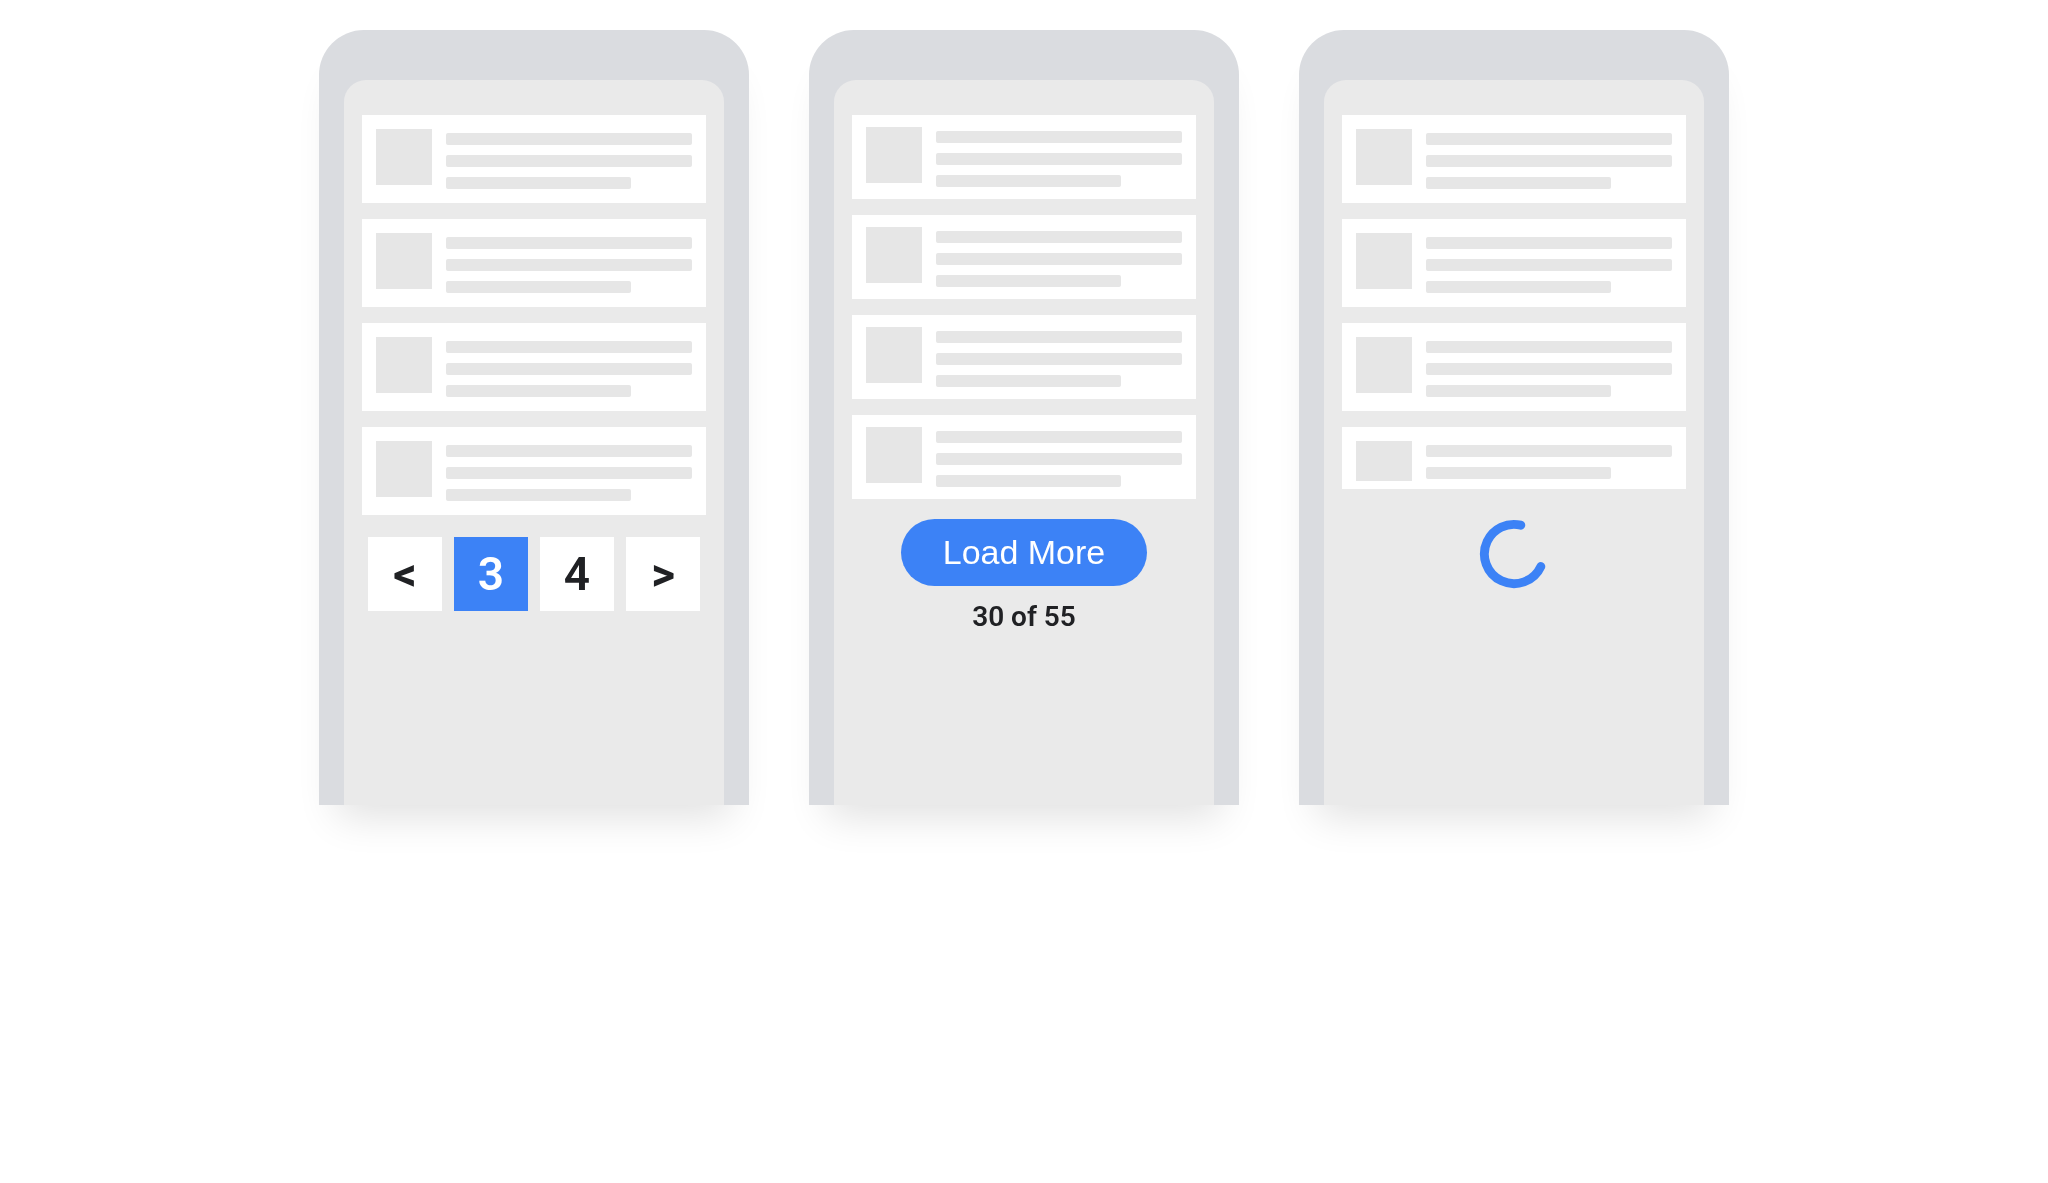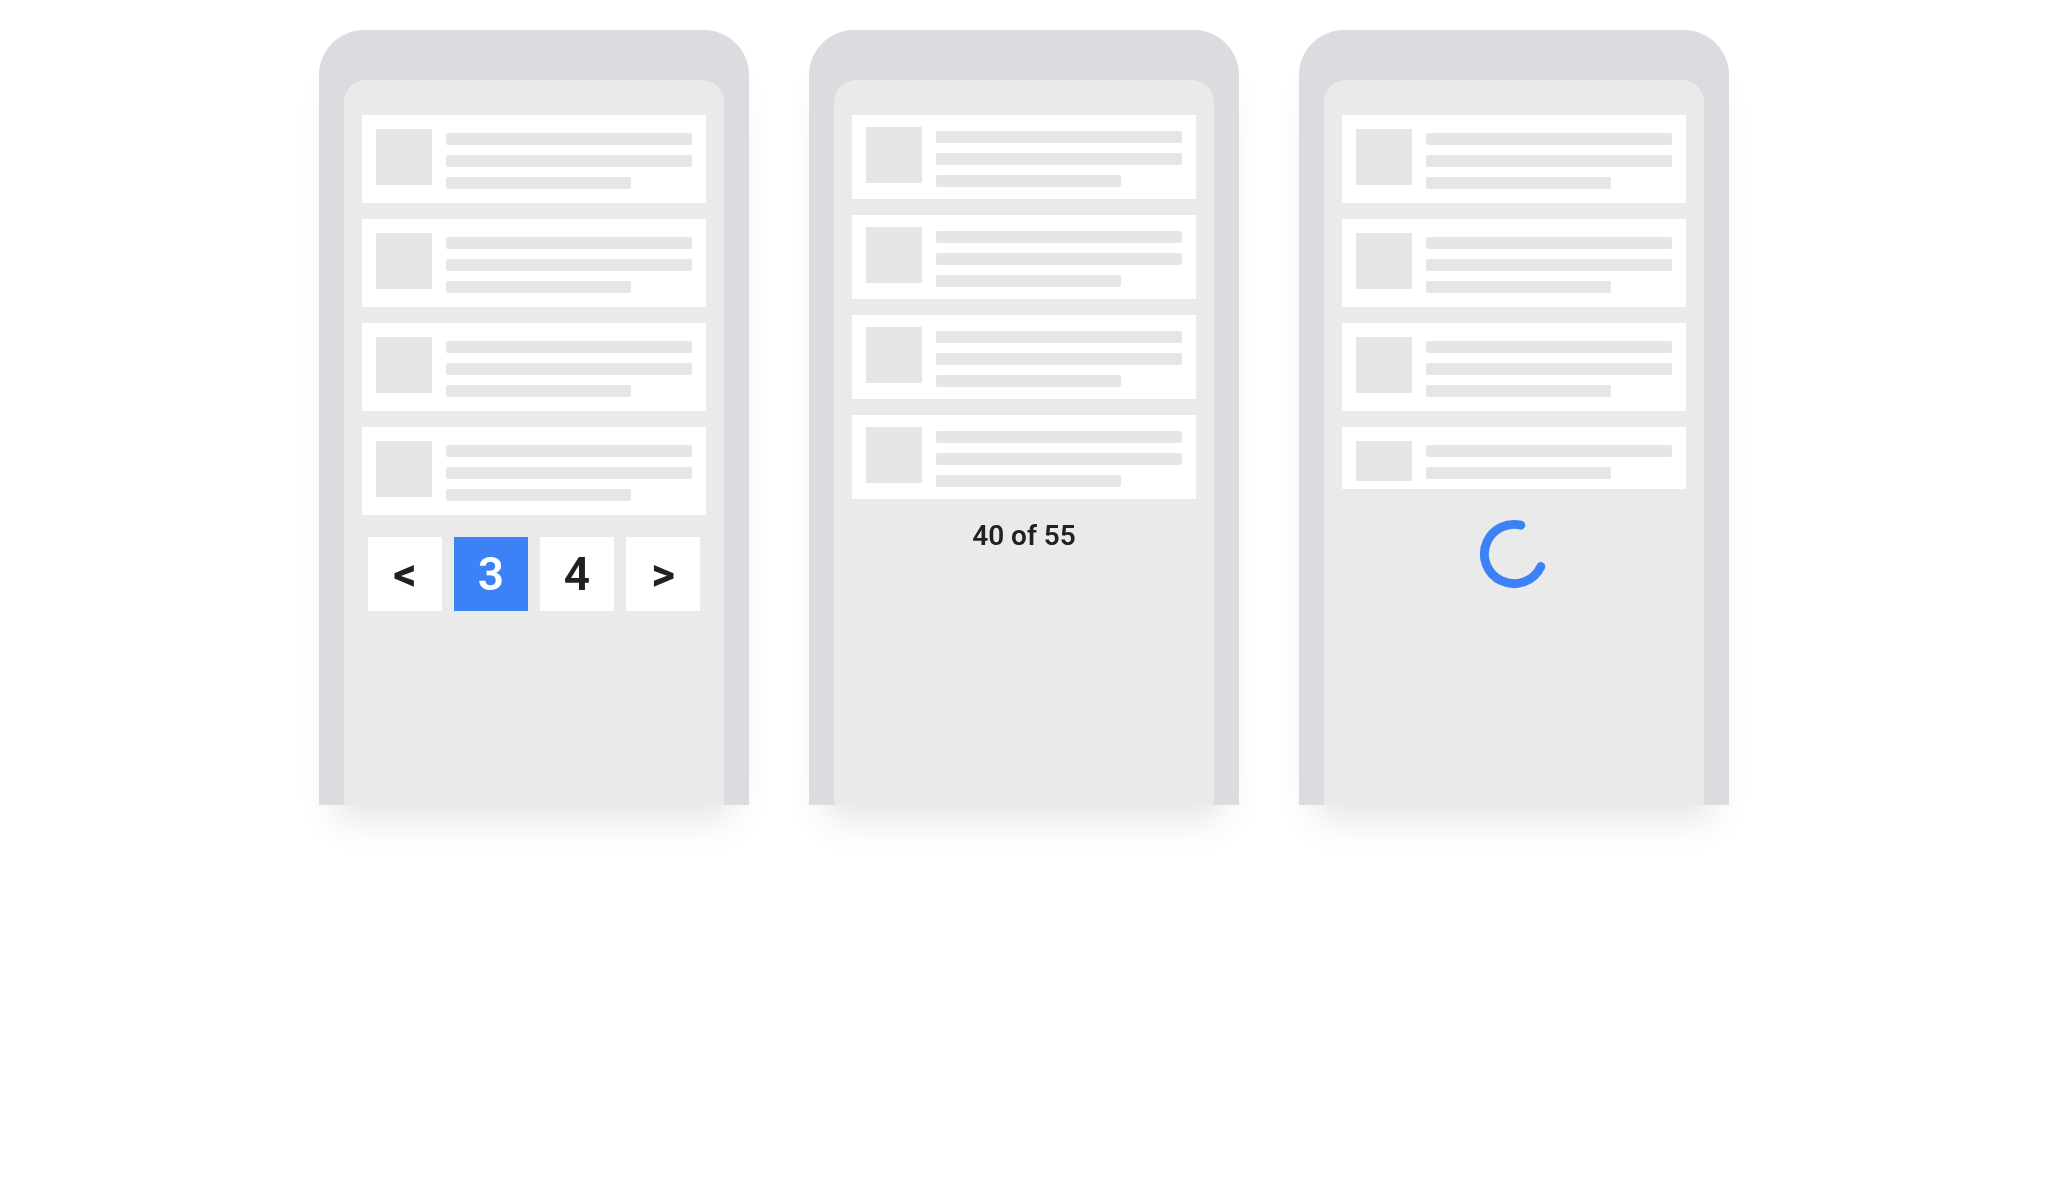--- a/index.html
+++ b/index.html
@@ -195,21 +195,22 @@
       </div>
     <div class="card tight">
         <div class="thumb"></div>
         <div class="lines">
           <div class="line long"></div>
           <div class="line long"></div>
           <div class="line med"></div>
         </div>
       </div>
     <div class="loadmore-wrap">
-      <div class="count-text">40 of 55</div>
+      <button class="loadmore-btn">Load More</button>
+      <div class="count-text">30 of 55</div>
     </div>
   </div>
 </div>
 
 <div class="device">
   <div class="screen">
     <div class="card">
         <div class="thumb"></div>
         <div class="lines">
           <div class="line long"></div>

